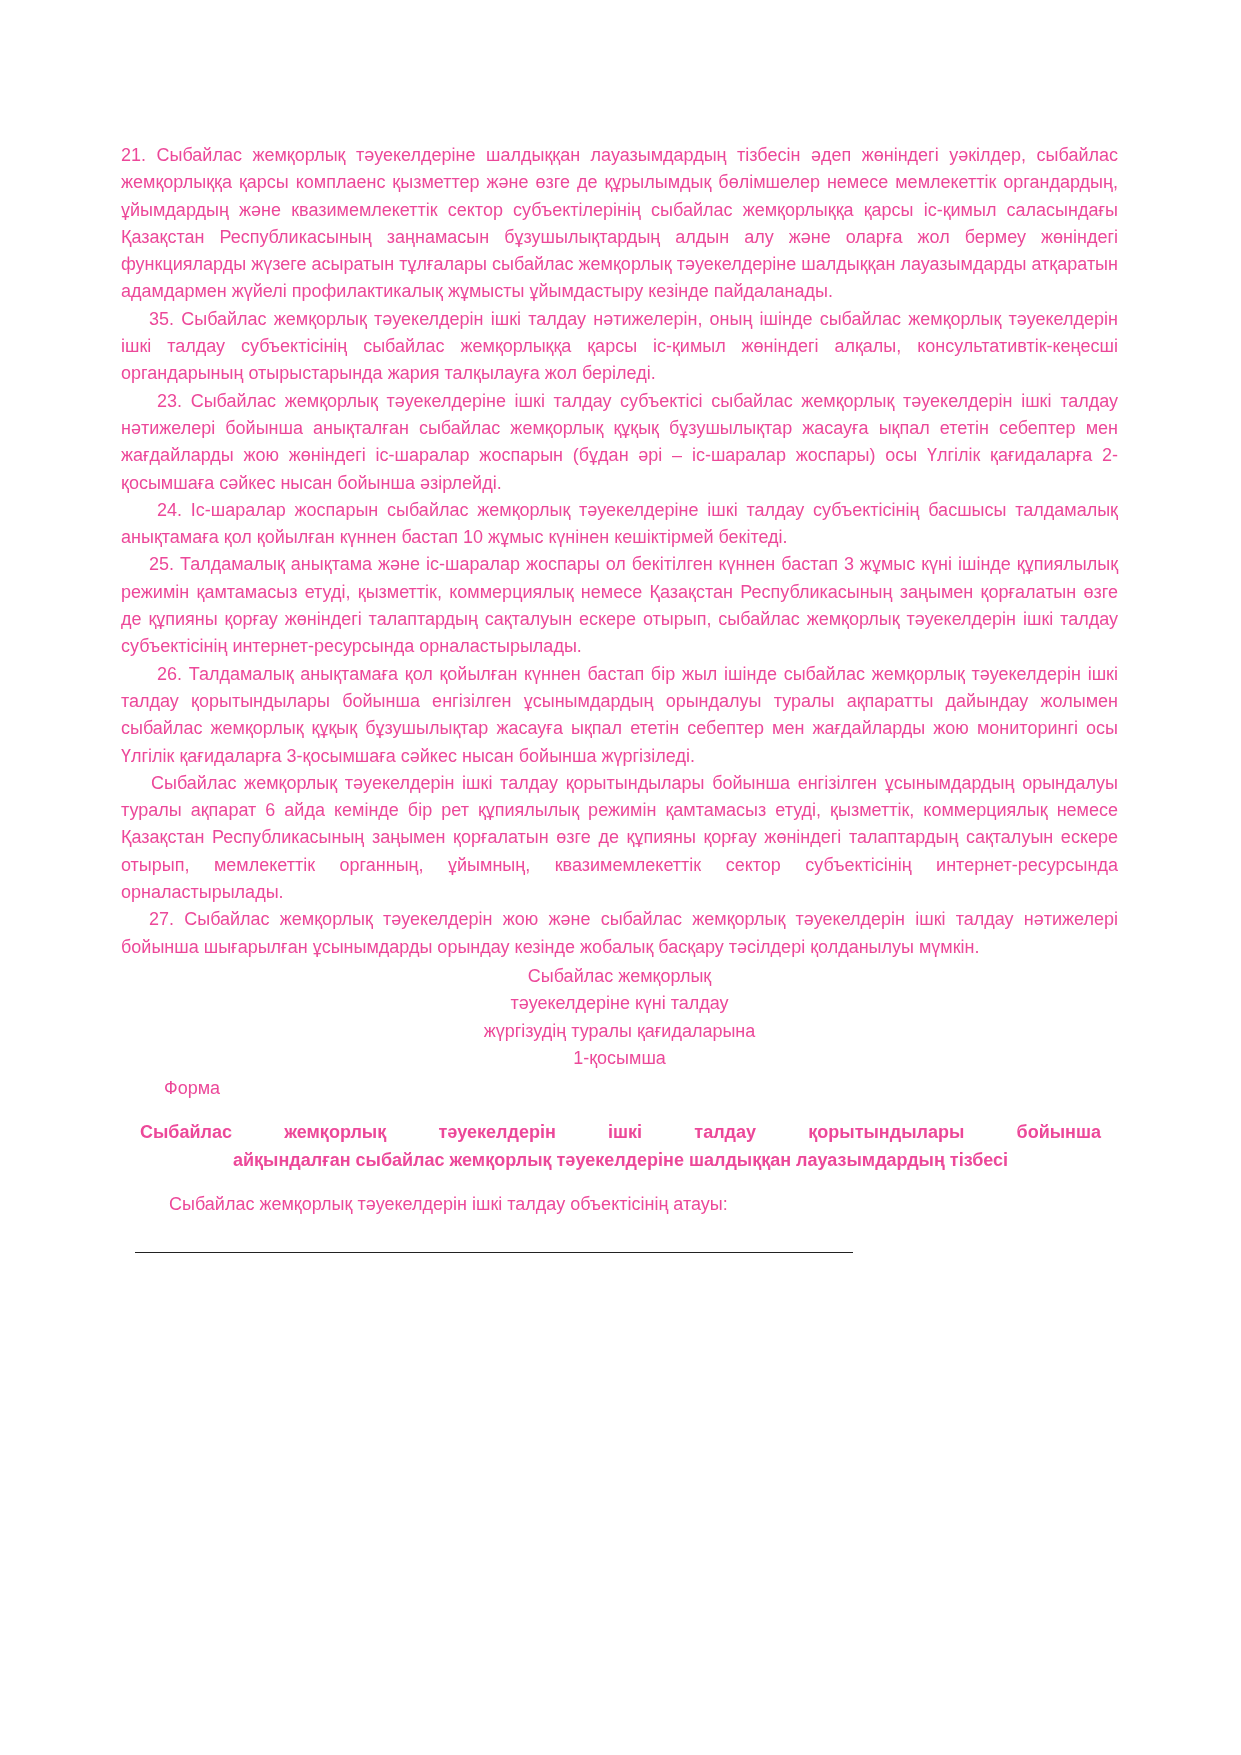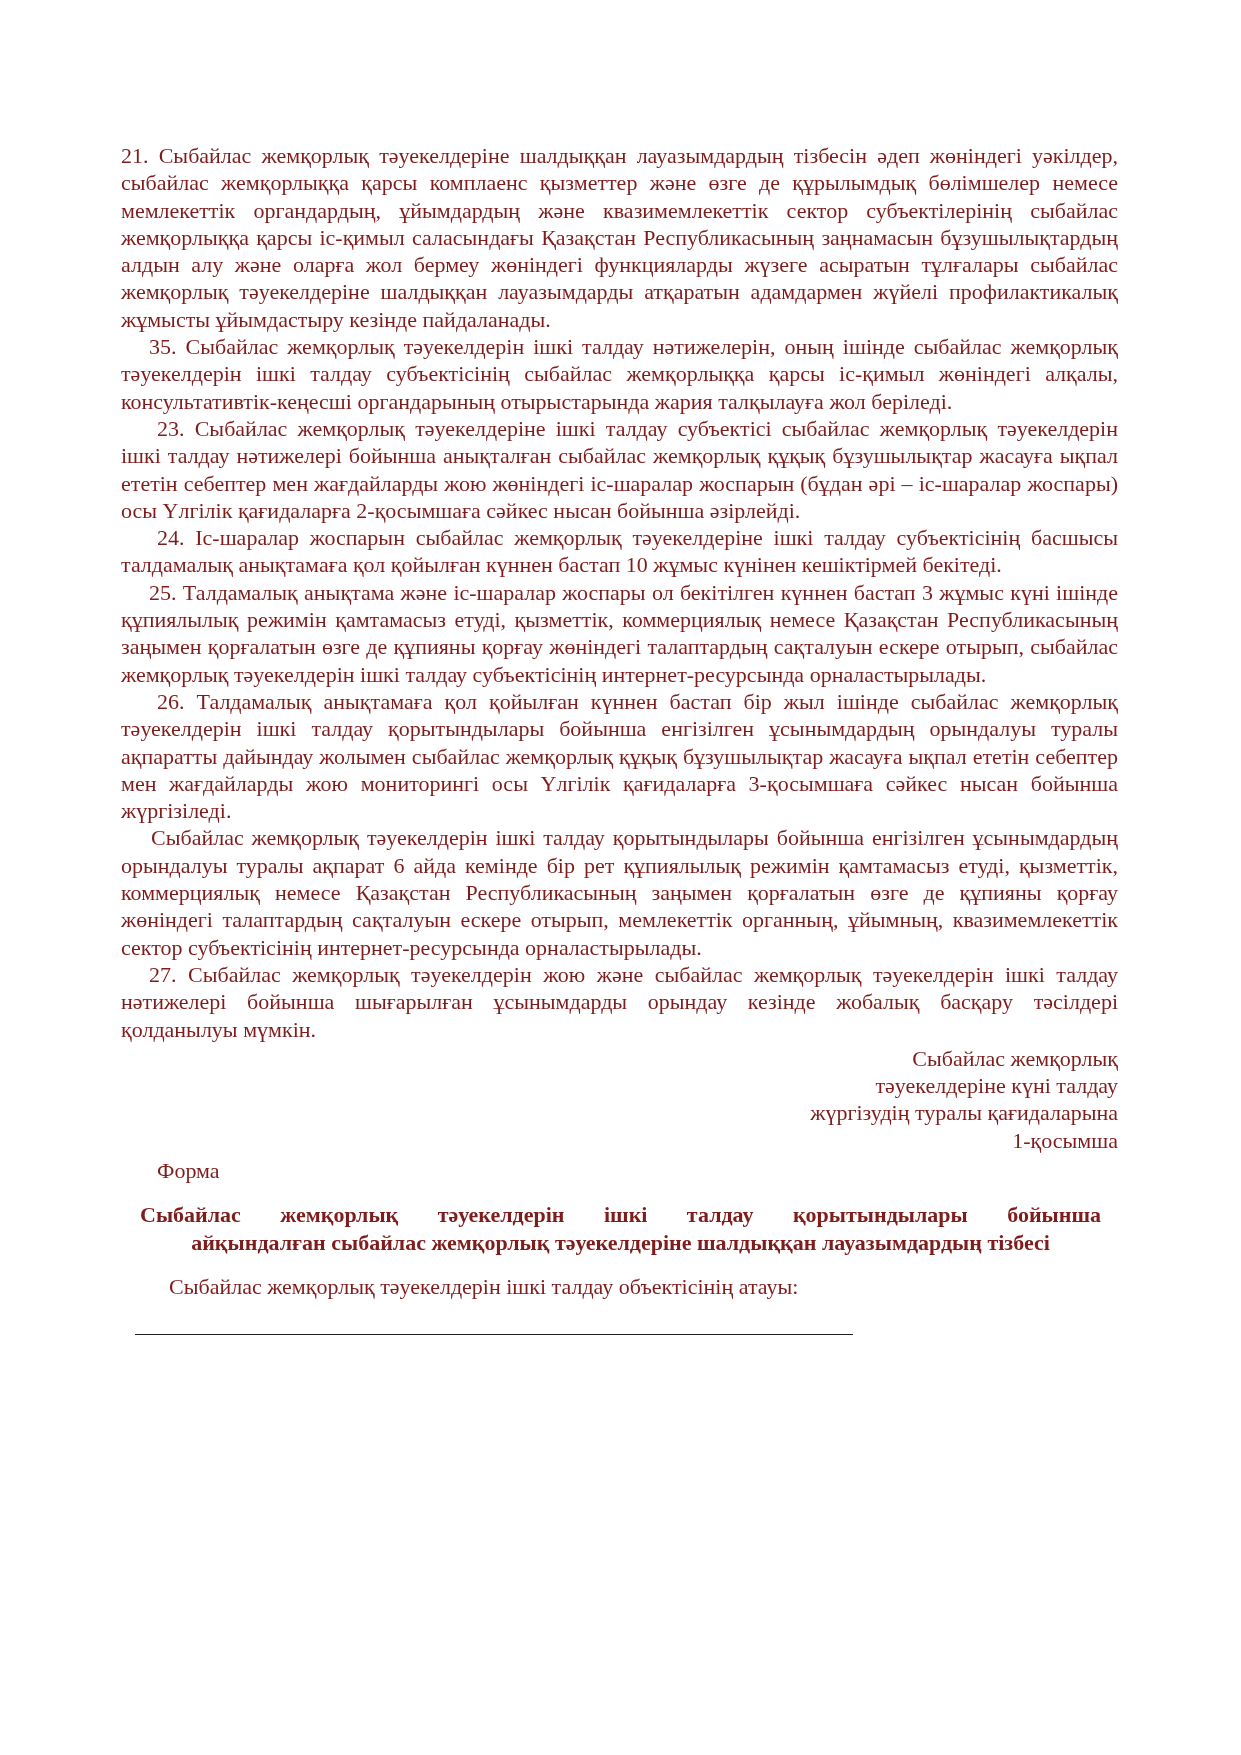--- a/index.html
+++ b/index.html
@@ -2,35 +2,35 @@
 <html><head>
 <meta charset="utf-8">
 <style>
   html, body { margin: 0; padding: 0; background: #ffffff; }
   body { width: 1241px; height: 1755px; position: relative; overflow: hidden; }
   .page {
     position: absolute;
     left: 121px;
     top: 142px;
     width: 997px;
-    font-family: Liberation Serif, serif;
-    font-size: 22px;
+    font-family: Liberation Sans, sans-serif;
+    font-size: 18px;
     line-height: 27.3px;
-    color: #7f1d1d;
+    color: #ec4899;
   }
   .para { margin: 0; text-align: justify; }
   .ind { text-indent: 28px; }
   .ind2 { text-indent: 36px; }
   .ind3 { text-indent: 30px; }
   .right-block {
     margin-top: 2px;
-    text-align: right;
+    text-align: center;
   }
   .right-block div { margin: 0; }
-  .form-label { margin: 8px; text-indent: 28px; margin-top: 3px; }
+  .form-label { margin: 15px; text-indent: 28px; margin-top: 3px; }
   .title-bold {
     font-weight: bold;
     text-align: justify;
     margin: 17px;
     padding-left: 2px;
   }
   .title-bold .last { text-align: center; }
   .object-label { margin: 12px; text-indent: 36px; }
   .underline-line {
     margin-top: 34px;

